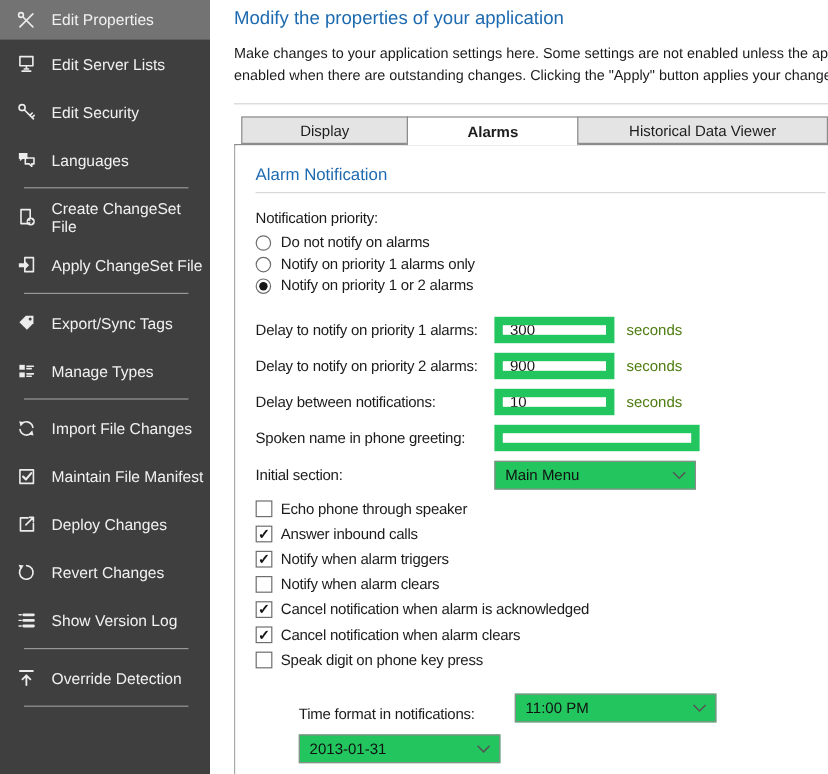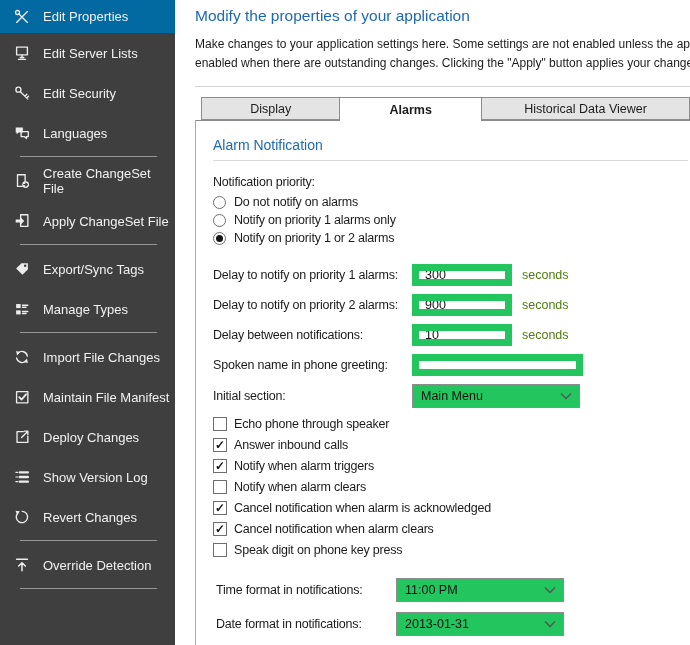--- a/index.html
+++ b/index.html
@@ -3,21 +3,21 @@
 <meta charset="utf-8">
 <style>
   html,body{margin:0;padding:0;width:690px;height:645px;overflow:hidden;
     font-family:"Liberation Sans",sans-serif;background:#fff;}
   .app{position:relative;width:690px;height:645px;}
 
   
   .sidebar{position:absolute;left:0;top:0;width:175px;height:645px;background:#3f3f3f;}
   .sb-item{display:flex;align-items:center;height:40px;padding-left:13px;gap:12px;
     color:#f1f1f1;font-size:13px;cursor:pointer;}
-  .sb-item.selected{height:33px;background:#0369a1;}
+  .sb-item.selected{height:33px;background:#737373;}
   .sb-item .ic{flex:0 0 auto;}
   .sb-div{border-top:1px solid #979797;margin:3px 18px 4px 20px;height:0;}
   .ic{stroke:#ececec;fill:none;stroke-width:1.5;stroke-linecap:round;stroke-linejoin:round;}
 
   
   .content{position:absolute;left:175px;top:0;right:0;bottom:0;padding-left:20px;box-sizing:border-box;}
   .title{font-size:15.5px;font-weight:400;color:#1d6ab0;margin:7px 0 0;}
   .desc{font-size:12px;color:#1c1c1c;margin-top:10px;line-height:19px;
     white-space:nowrap;overflow:hidden;}
   .sep{border:0;border-top:1px solid #d4d4d4;margin:13px 0 0;}
@@ -58,21 +58,21 @@
   .dd{width:168px;height:24px;background:#22c55e;border:1px solid #8c8c8c;box-sizing:border-box;
     display:flex;align-items:center;justify-content:space-between;padding:0 7px 0 8px;
     font-size:12.5px;color:#111;cursor:pointer;}
 
   .cb-group{margin-top:8px;}
   .cb-row{display:flex;align-items:center;gap:7px;height:16px;margin-bottom:5px;cursor:pointer;}
   .cb{width:14px;height:14px;border:1px solid #6e6e6e;background:#fff;box-sizing:border-box;
     display:flex;align-items:center;justify-content:center;font-size:12px;line-height:1;
     color:#141414;font-weight:700;flex:0 0 auto;}
 
-  .ind-row{display:flex;align-items:center;margin-left:3px;}
+  .ind-row{display:flex;align-items:flex-end;margin-left:36px;}
   .ind-row .lbl{width:180px;flex:0 0 auto;}
   .time-row{margin-top:20px;}
   .date-row{margin-top:10px;}
 </style>
 </head>
 <body>
 
 <div class="app">
 
   <nav class="sidebar">
@@ -169,32 +169,32 @@
     <div class="sb-item">
       <svg class="ic" width="18" height="18" viewBox="0 0 20 20">
         <path d="M11.5 4 H4.5 V16 H16.5 V9"></path>
         <path d="M9.5 10.5 L16.5 3.5 M12.8 3.5 H16.5 V7.2"></path>
       </svg>
       <span>Deploy Changes</span>
     </div>
 
     <div class="sb-item">
       <svg class="ic" width="18" height="18" viewBox="0 0 20 20">
+        <path d="M5.5 5.5 A6.3 6.3 0 1 0 10.2 3.7"></path>
+        <polygon points="2.8,3 7.6,3.6 4.6,7.4" fill="#ececec" stroke="none"></polygon>
+      </svg>
+      <span>Revert Changes</span>
+    </div>
+
+    <div class="sb-item">
+      <svg class="ic" width="18" height="18" viewBox="0 0 20 20">
         <path d="M7.5 4.8 h9 M7.5 10 h9 M7.5 15.2 h9" stroke-width="2.6"></path>
         <path d="M3.2 4.8 h2 M3.2 10 h2 M3.2 15.2 h2" stroke-width="1.3"></path>
       </svg>
       <span>Show Version Log</span>
-    </div>
-
-    <div class="sb-item">
-      <svg class="ic" width="18" height="18" viewBox="0 0 20 20">
-        <path d="M5.5 5.5 A6.3 6.3 0 1 0 10.2 3.7"></path>
-        <polygon points="2.8,3 7.6,3.6 4.6,7.4" fill="#ececec" stroke="none"></polygon>
-      </svg>
-      <span>Revert Changes</span>
     </div>
 
     <div class="sb-div"></div>
 
     <div class="sb-item">
       <svg class="ic" width="18" height="18" viewBox="0 0 20 20">
         <path d="M4 3.5 h12 M10 16.5 V8 M6.3 11.2 L10 7.5 l3.7 3.7" stroke-width="1.7"></path>
       </svg>
       <span>Override Detection</span>
     </div>
@@ -324,21 +324,20 @@
         <span class="lbl">Time format in notifications:</span>
         <div class="dd">
           <span>11:00 PM</span>
           <svg width="12" height="8" viewBox="0 0 12 8">
             <path d="M1 1.5 L6 6.5 L11 1.5" stroke="#555" fill="none" stroke-width="1.3"></path>
           </svg>
         </div>
       </div>
 
       <div class="frow ind-row date-row">
-        <span class="lbl">Date format in notifications:</span>
         <div class="dd">
           <span>2013-01-31</span>
           <svg width="12" height="8" viewBox="0 0 12 8">
             <path d="M1 1.5 L6 6.5 L11 1.5" stroke="#555" fill="none" stroke-width="1.3"></path>
           </svg>
         </div>
       </div>
 
     </section>
   </main>

